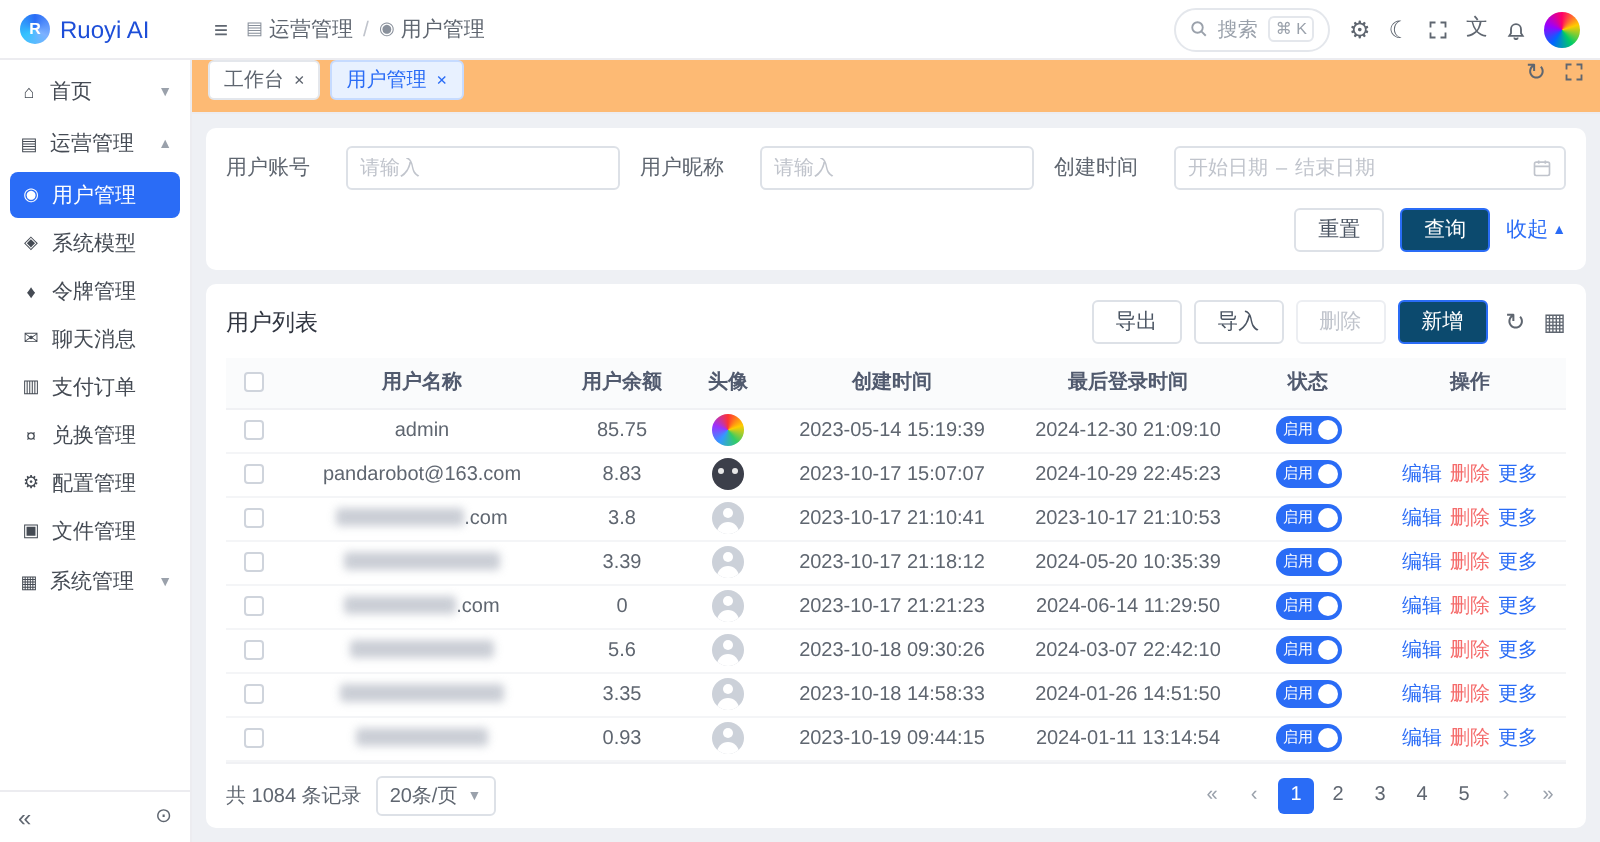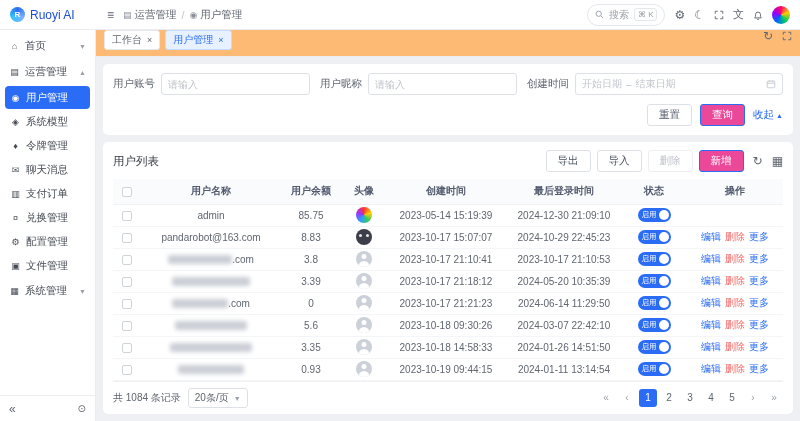--- a/index.html
+++ b/index.html
@@ -37,32 +37,32 @@
   .tab.active{background:#e8f1ff;border-color:#c6dbff;color:#2a6cf6}
   .tab .x{font-size:9px;line-height:1}
   .tabbar-icons{margin-left:auto;display:flex;gap:9px;color:#6b7280}
 
   .content{flex:1;padding:7px;display:flex;flex-direction:column;gap:7px;overflow:hidden;min-height:0}
   .card{background:#fff;border-radius:5px}
 
   
   .filter-card{padding:9px 10px;flex:none}
   .filter-row{display:flex;align-items:center;gap:10px}
-  .ffield{display:flex;align-items:center;gap:6px;min-width:0}
+  .ffield{display:flex;align-items:center;gap:18px;min-width:0}
   .f-account{flex:1}.f-nickname{flex:1}.f-status{flex:.95}.f-created{flex:1.3}
   .flabel{font-size:10.5px;color:#5f6670;white-space:nowrap;flex:none}
   .finput{flex:1;height:22px;border:1px solid #dde1e7;border-radius:3px;display:flex;align-items:center;gap:4px;padding:0 6px;color:#c0c4cc;font-size:10px;background:#fff;min-width:0;overflow:hidden}
   .finput input{border:none;outline:none;width:100%;font-size:10px;color:#333;background:transparent}
   .finput input::placeholder{color:#c0c4cc}
   .caret{margin-left:auto;font-size:7px;color:#9aa1ab}
   .date .sep{color:#c0c4cc}
   .date svg{margin-left:auto;flex:none}
   .fbtns{display:flex;justify-content:flex-end;align-items:center;gap:8px;margin-top:9px}
   .btn{height:22px;padding:0 11px;border-radius:3px;border:1px solid #dde1e7;background:#fff;color:#4b5563;font-size:10.5px;display:inline-flex;align-items:center;gap:3px;cursor:pointer;white-space:nowrap}
-  .btn.primary{background:#ec4899;border-color:#2a6cf6;color:#fff}
+  .btn.primary{background:#0c4a6e;border-color:#2a6cf6;color:#fff}
   .btn.disabled{color:#c0c4cc;border-color:#eceef2;cursor:not-allowed}
   .link{color:#2a6cf6;font-size:10.5px;cursor:pointer;display:inline-flex;align-items:center;gap:2px}
   .link .up{font-size:7px}
 
   
   .table-card{flex:1;display:flex;flex-direction:column;padding:6px 10px;overflow:hidden;min-height:0}
   .tc-toolbar{display:flex;align-items:center;gap:6px;padding:2px 0 7px;flex:none}
   .tc-title{font-size:11.5px;color:#303540;margin-right:auto}
   .tc-toolbar .icon-btn{margin-left:3px;font-size:12px;color:#5f6670}
   .tbl-wrap{flex:1;overflow:hidden;min-height:0}

